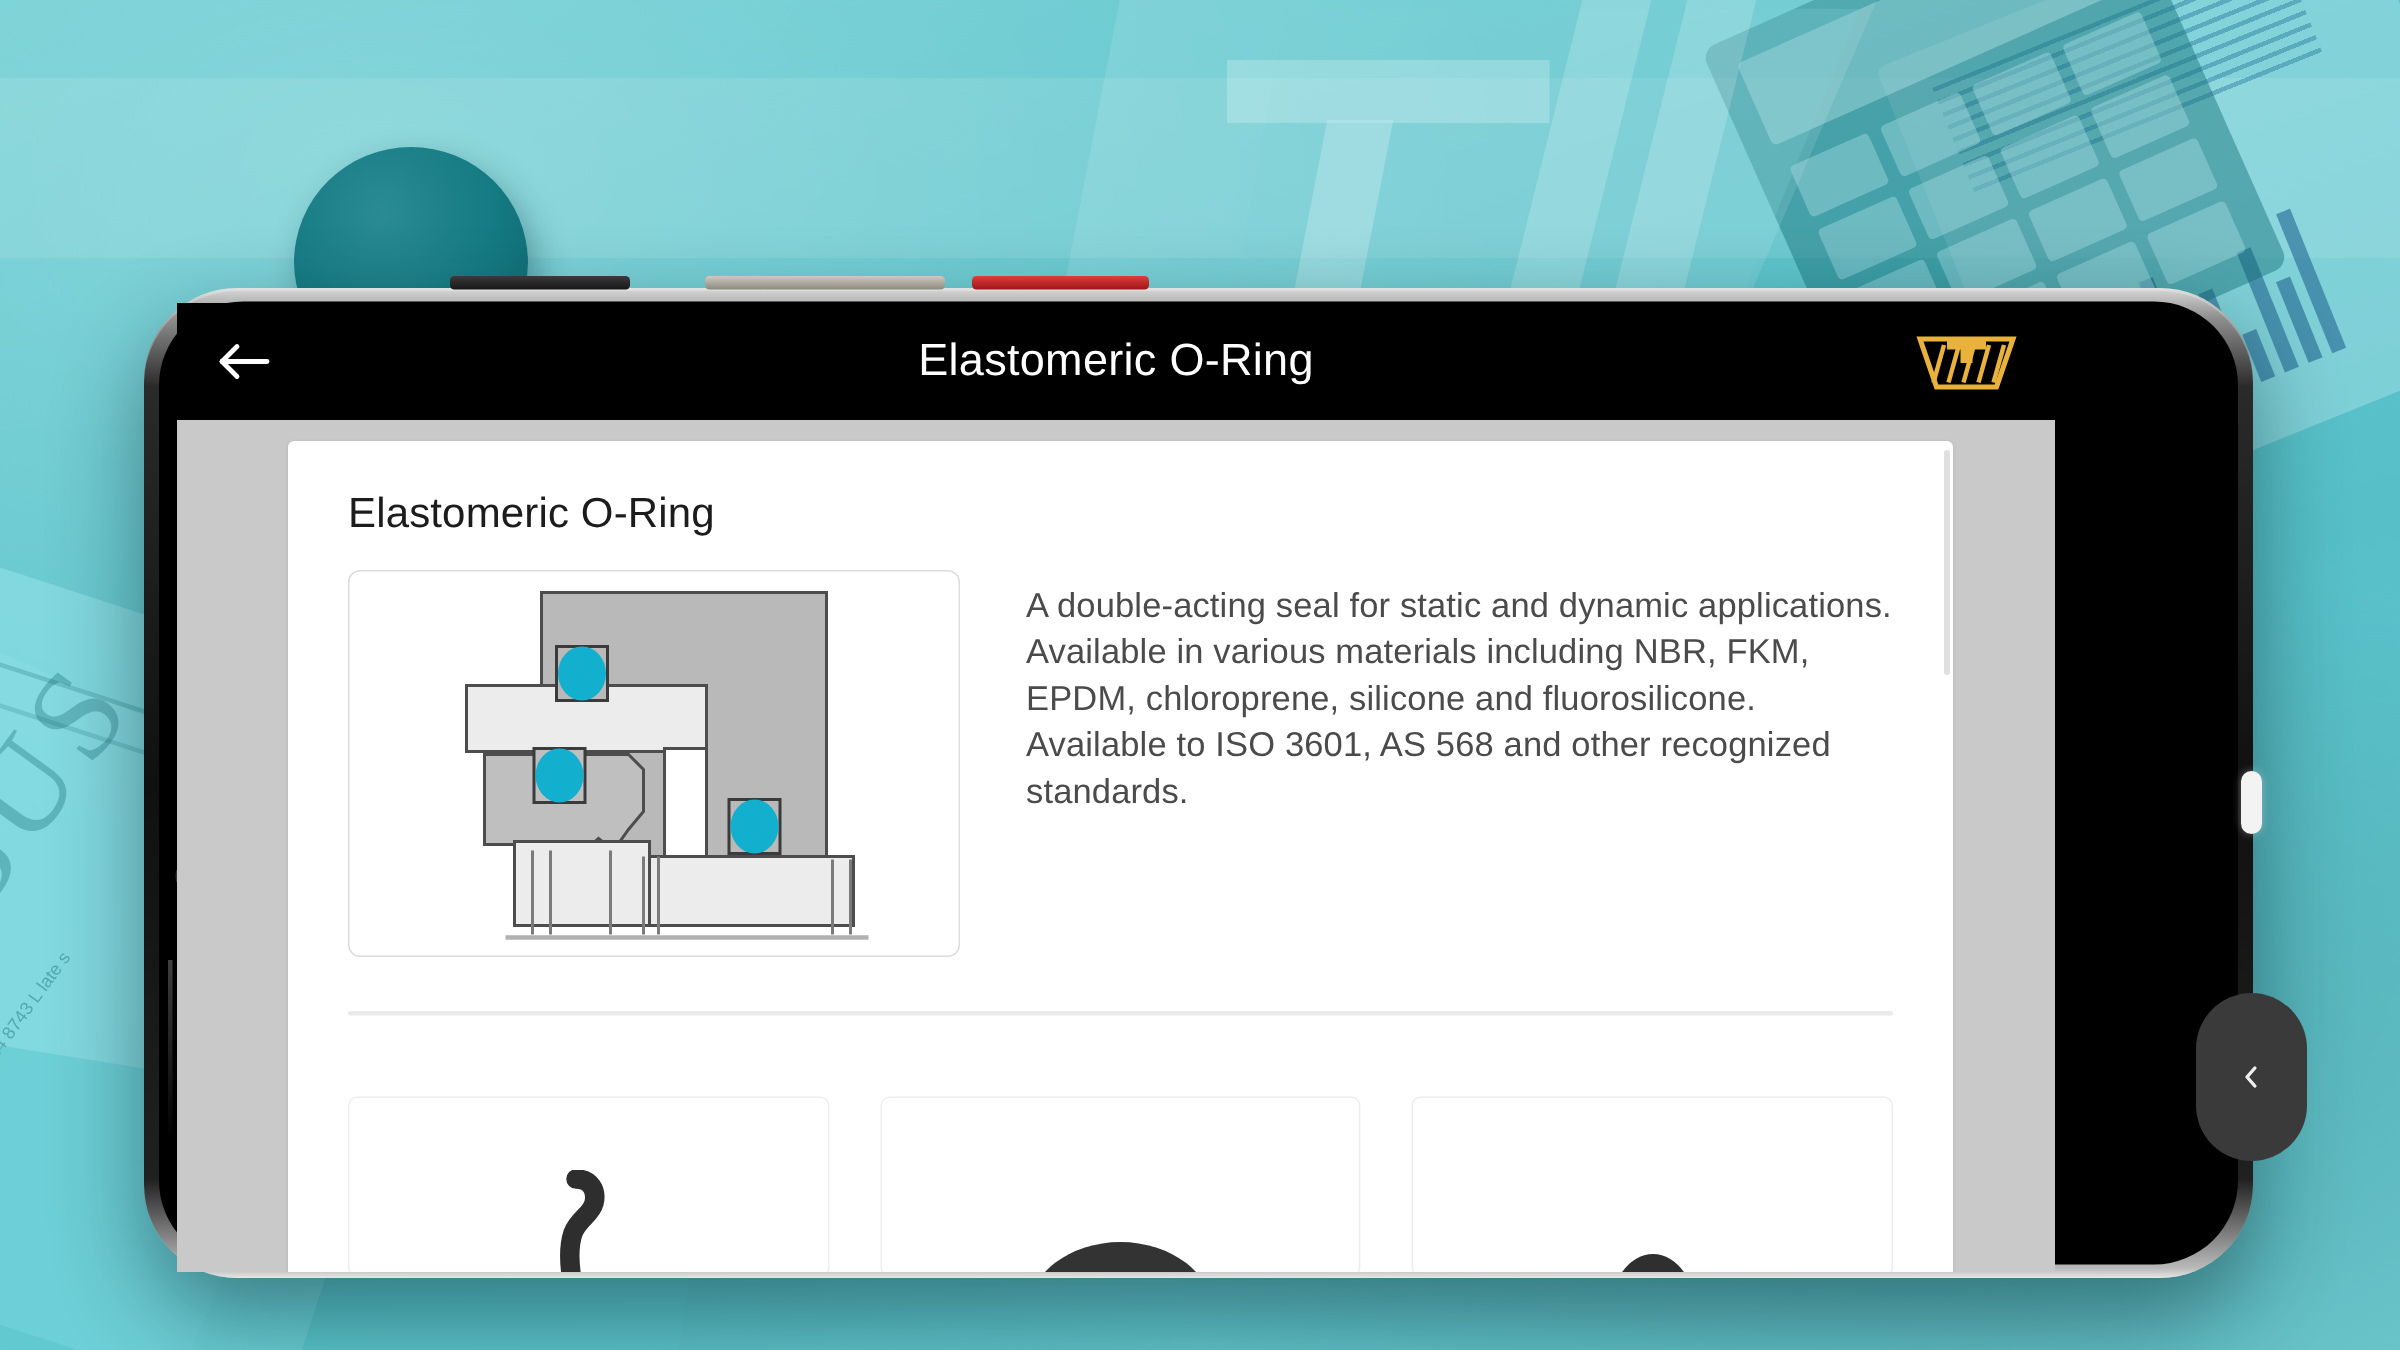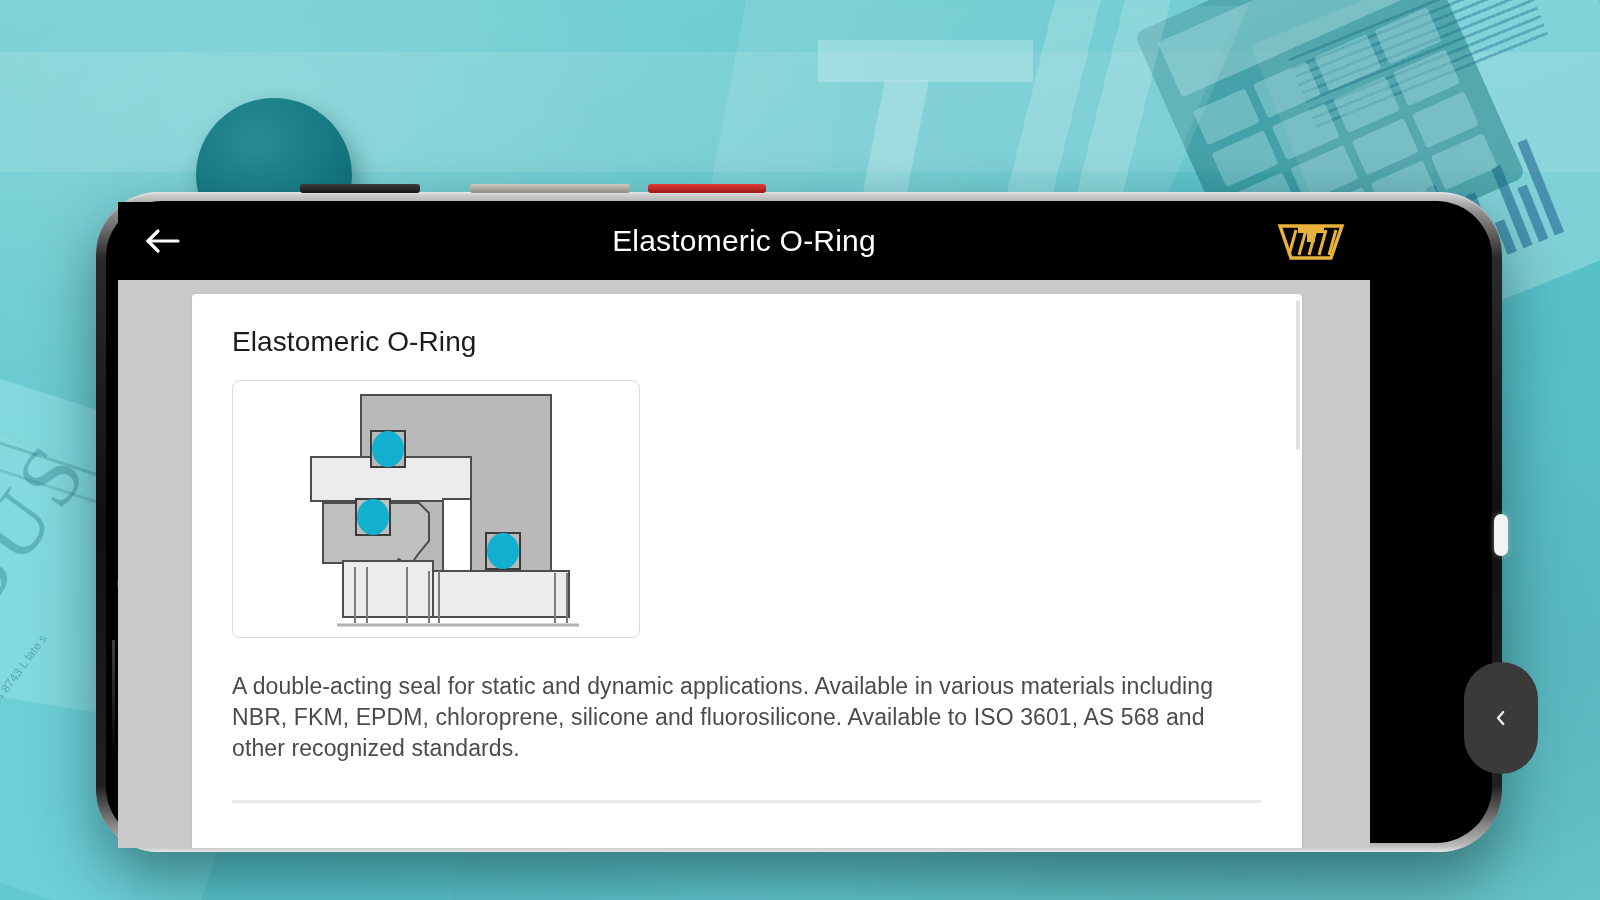--- a/index.html
+++ b/index.html
@@ -148,21 +148,21 @@
 
   
   .page { position:relative; height:568px; background:#c9c9c9; padding:14px 68px 0 74px; }
   .card {
     background:#fff; border-radius:4px; min-height:560px;
     padding:32px 40px 0 40px;
     box-shadow:0 1px 3px rgba(0,0,0,.10);
   }
   .card h1 { font-size:28px; font-weight:400; color:#1c1c1c; letter-spacing:.1px; }
 
-  .row { display:flex; gap:25px; margin-top:22px; align-items:flex-start;flex-direction:column; }
+  .row { display:flex; gap:44px; margin-top:22px; align-items:flex-start; }
   .figure {
     width:408px; height:258px; border:1px solid #dcdcdc; border-radius:8px;
     background:#fff; position:relative; overflow:hidden; flex:0 0 auto;
   }
   .desc { flex:1; font-size:23px; line-height:31px; color:#4b4b4b; padding-top:8px; letter-spacing:.1px; }
 
   .divider { margin:36px 0 0 0; height:3px; background:#eaeaea; border-radius:2px; }
 
   .tiles { display:flex; gap:34px; margin-top:54px; }
   .tile { flex:1; height:120px; border:1px solid #ededed; border-radius:6px; position:relative;

